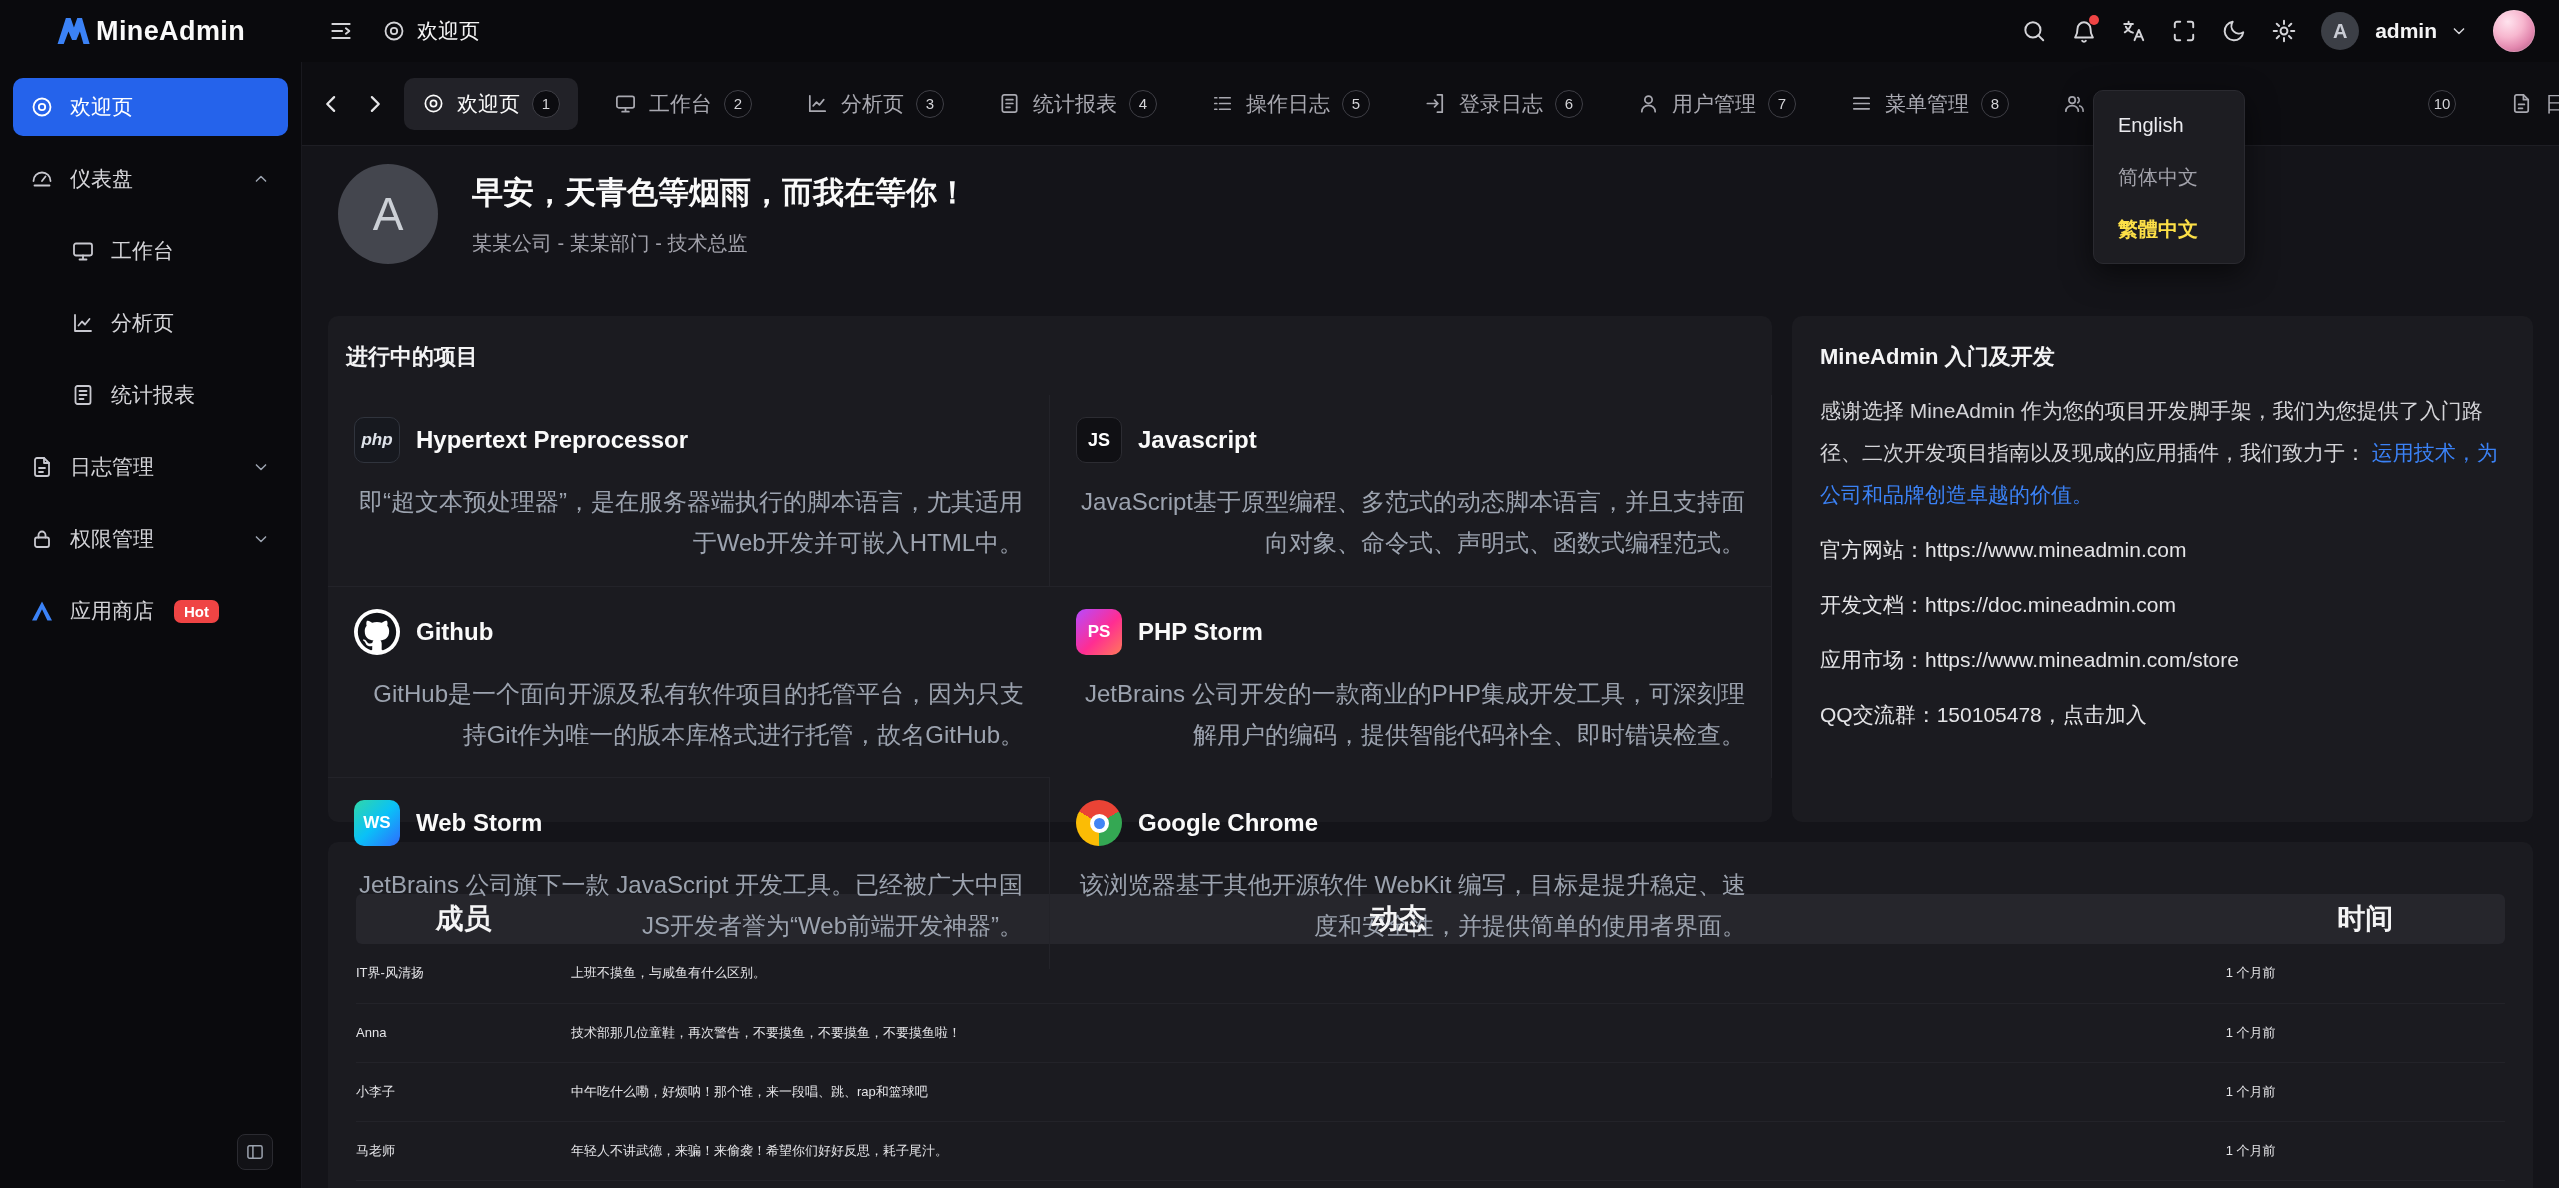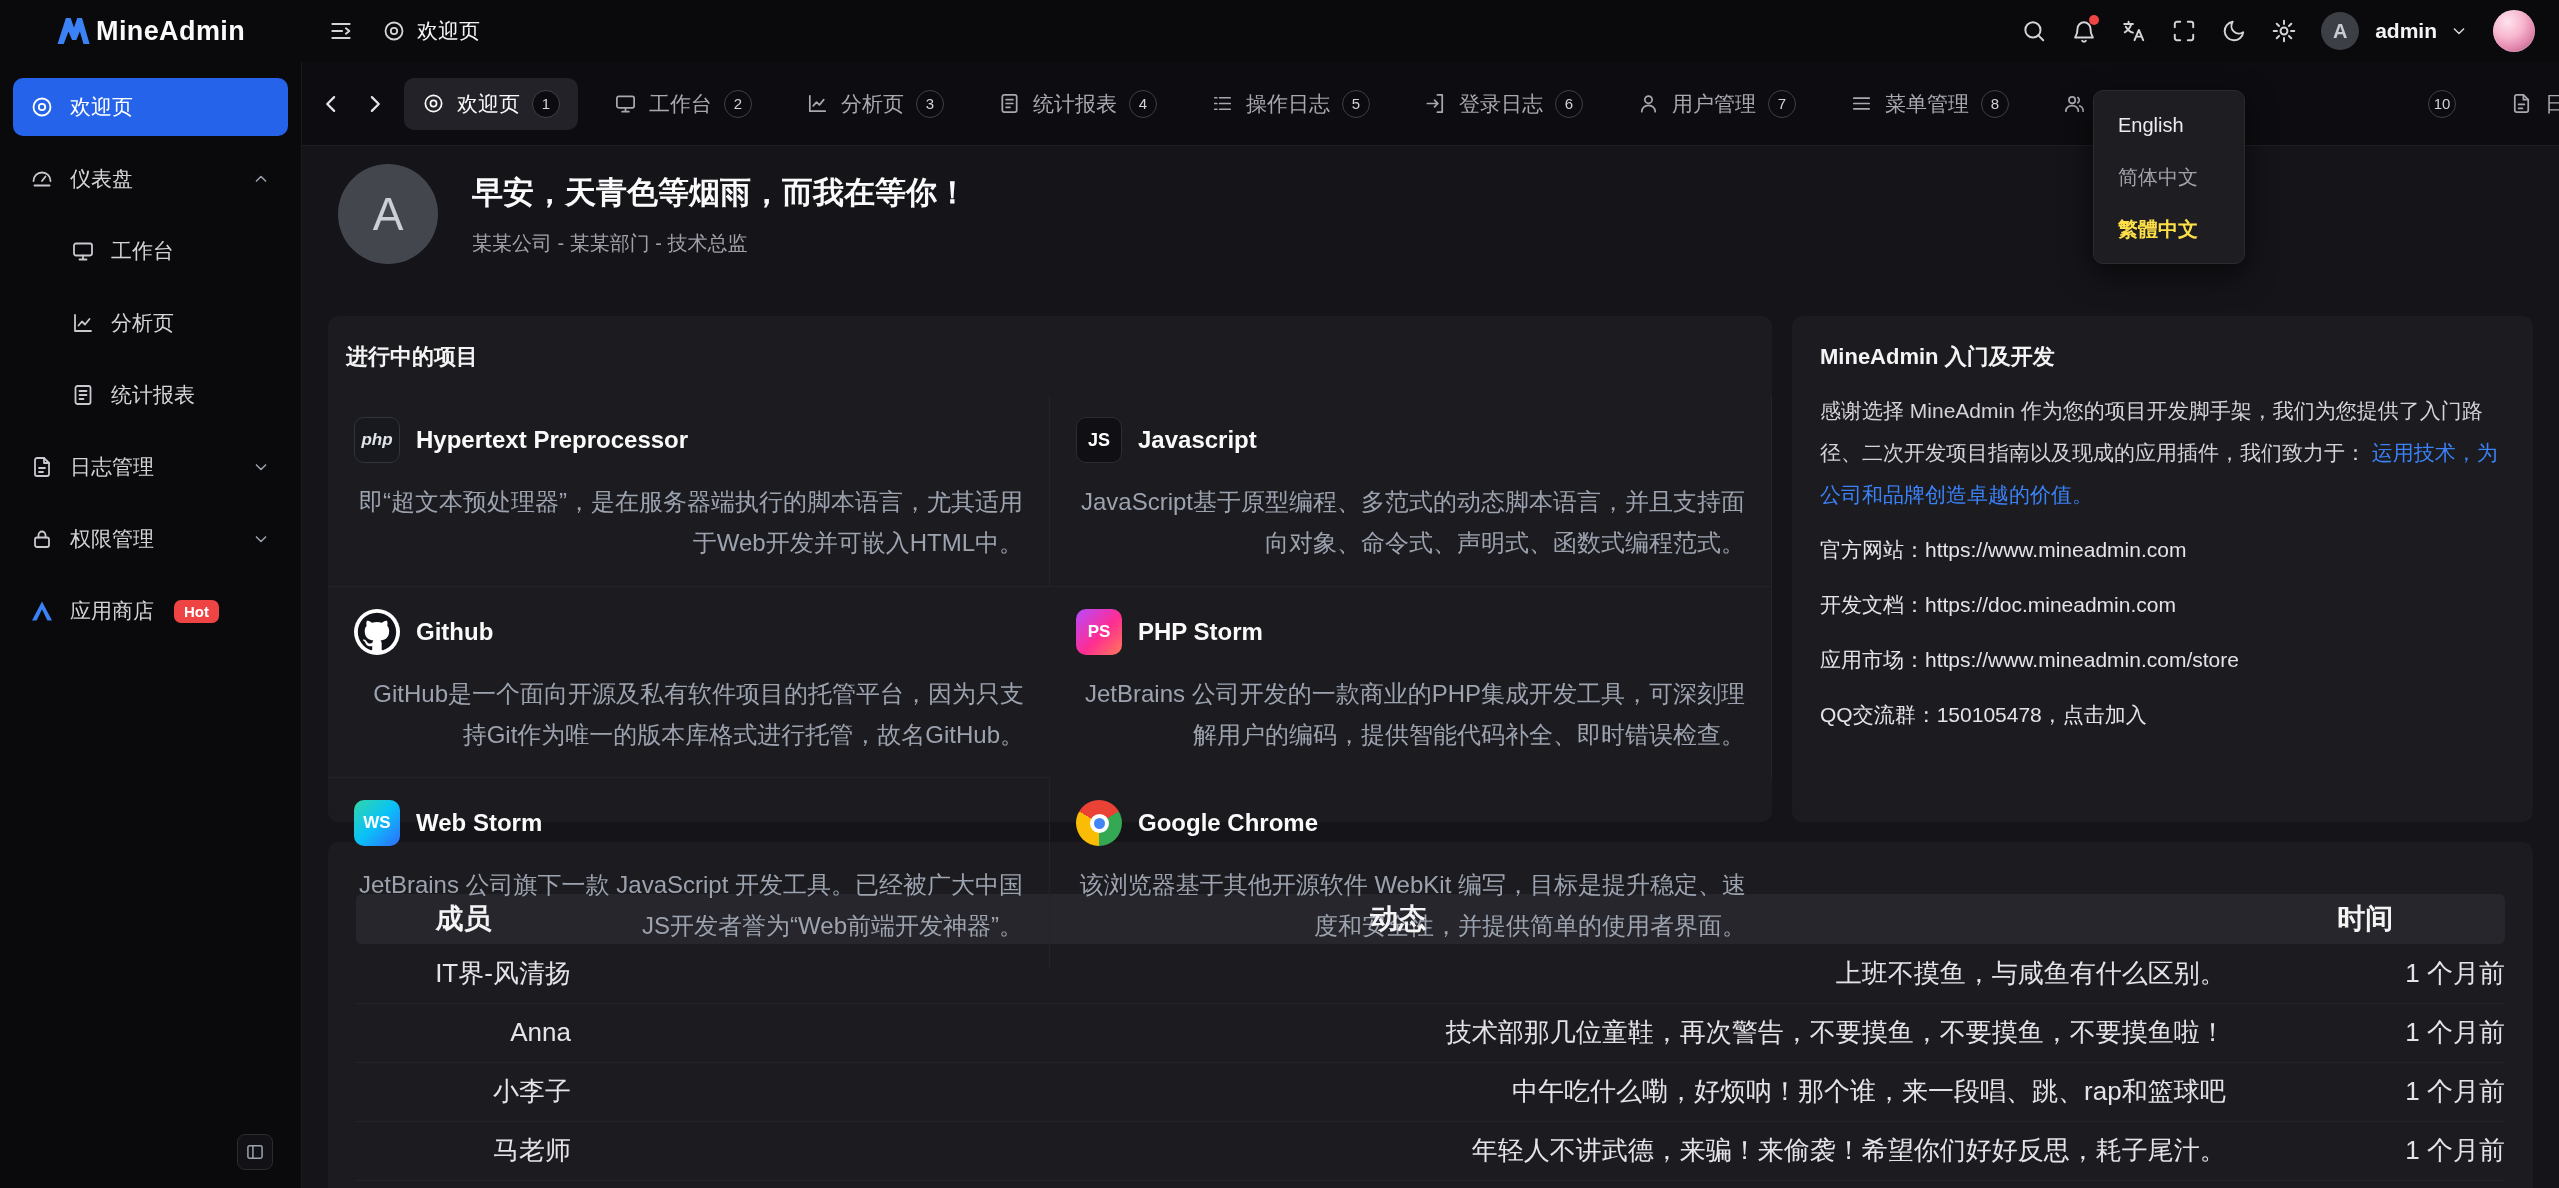--- a/index.html
+++ b/index.html
@@ -97,21 +97,21 @@
   .guide-lines{margin-top:20px;}
   .guide-line{font-size:21px;color:#e4e4e7;margin-bottom:27px;}
 
   .dyn-card{margin-top:20px;height:560px;padding:26px 28px;}
   .dyn-title{font-size:22px;font-weight:700;color:#f4f4f5;}
   table.dyn{width:100%;border-collapse:collapse;margin-top:26px;table-layout:fixed;}
   .dyn th{background:#26262c;height:50px;font-size:28px;font-weight:700;color:#f4f4f5;text-align:center;}
   .dyn th:first-child{border-radius:6px 0 0 6px;width:10%;}
   .dyn th:nth-child(2){width:77%;}
   .dyn th:last-child{border-radius:0 6px 6px 0;width:13%;}
-  .dyn td{height:59px;text-align:right;font-size:26px;color:#e4e4e7;border-bottom:1px solid #232329;
+  .dyn td{height:59px;text-align:left;font-size:13px;color:#e4e4e7;border-bottom:1px solid #232329;
     overflow:hidden;white-space:nowrap;text-overflow:ellipsis;}
 
   
   .lang-menu{position:absolute;left:2093px;top:90px;width:152px;background:#1d1d22;border:1px solid #2a2a30;
     border-radius:10px;box-shadow:0 10px 30px rgba(0,0,0,.55);padding:8px 0;z-index:20;}
   .lang-item{height:52px;display:flex;align-items:center;padding:0 24px;font-size:20px;color:#a1a1aa;cursor:pointer;}
   .lang-item.highlighted{color:#ececf0;}
   .lang-item.selected{color:#fde047;font-weight:700;}
 </style>
 </head>

